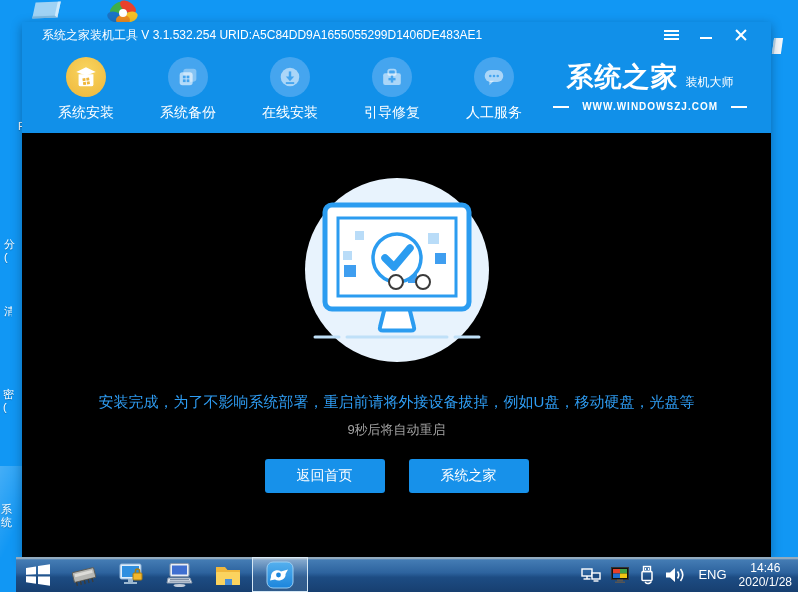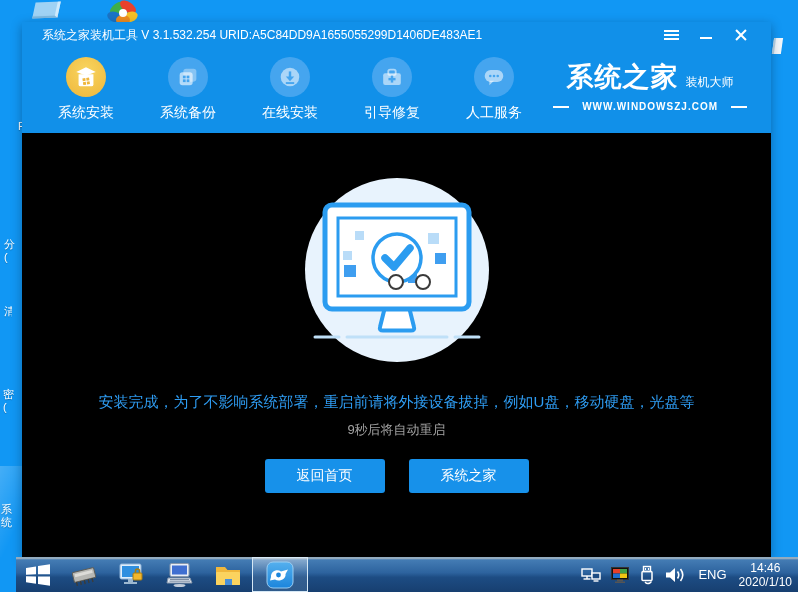--- a/index.html
+++ b/index.html
@@ -352,18 +352,18 @@
       <span class="tray-icon">
         <svg width="22" height="18" viewBox="0 0 22 18">
           <polygon points="2,6.5 6,6.5 11,2 11,16 6,11.5 2,11.5" fill="#fff"></polygon>
           <path d="M13.5,5.5 q2.5,3.5 0,7" fill="none" stroke="#fff" stroke-width="1.6"></path>
           <path d="M16.5,3 q4.5,6 0,12" fill="none" stroke="#fff" stroke-width="1.6"></path>
         </svg>
       </span>
       <span class="lang">ENG</span>
       <div class="clock">
         <div>14:46</div>
-        <div>2020/1/10</div>
+        <div>2020/1/28</div>
       </div>
       <div class="show-desktop"></div>
     </div>
   </div>
 </div>
 
 </body></html>

